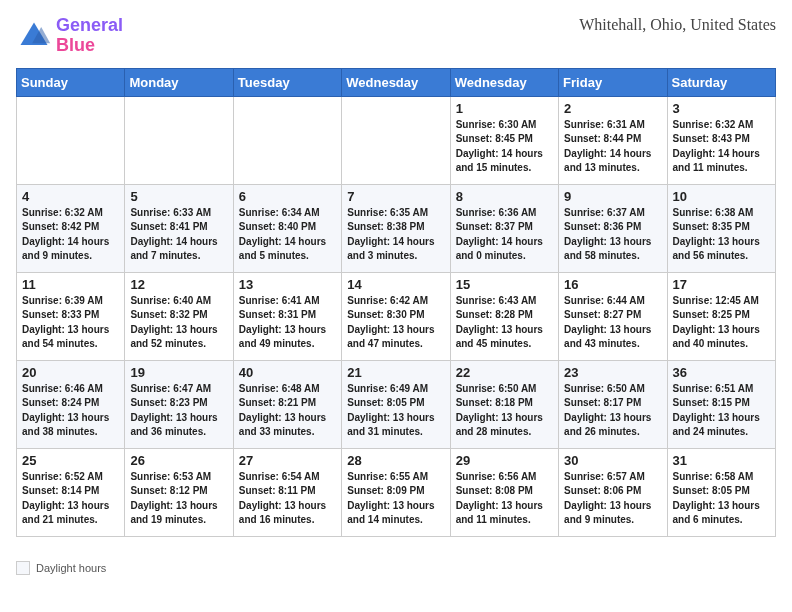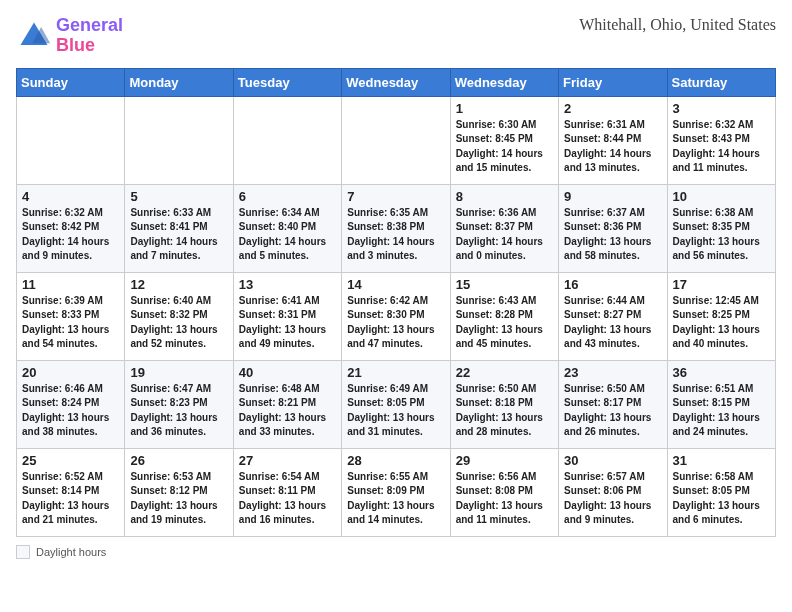--- a/index.html
+++ b/index.html
@@ -79,21 +79,21 @@
     }
     .day-info {
       font-size: 10px;
       line-height: 1.45;
       color: #222;
       font-weight: bold;
     }
     .footer {
       display: flex;
       align-items: center;
-      margin-top: 8px;
+      margin-top: 24px;
       font-size: 11px;
       color: #555;
       gap: 6px;
     }
     .footer-box {
       width: 14px;
       height: 14px;
       background: #f5f7fb;
       border: 1px solid #ccc;
       display: inline-block;

